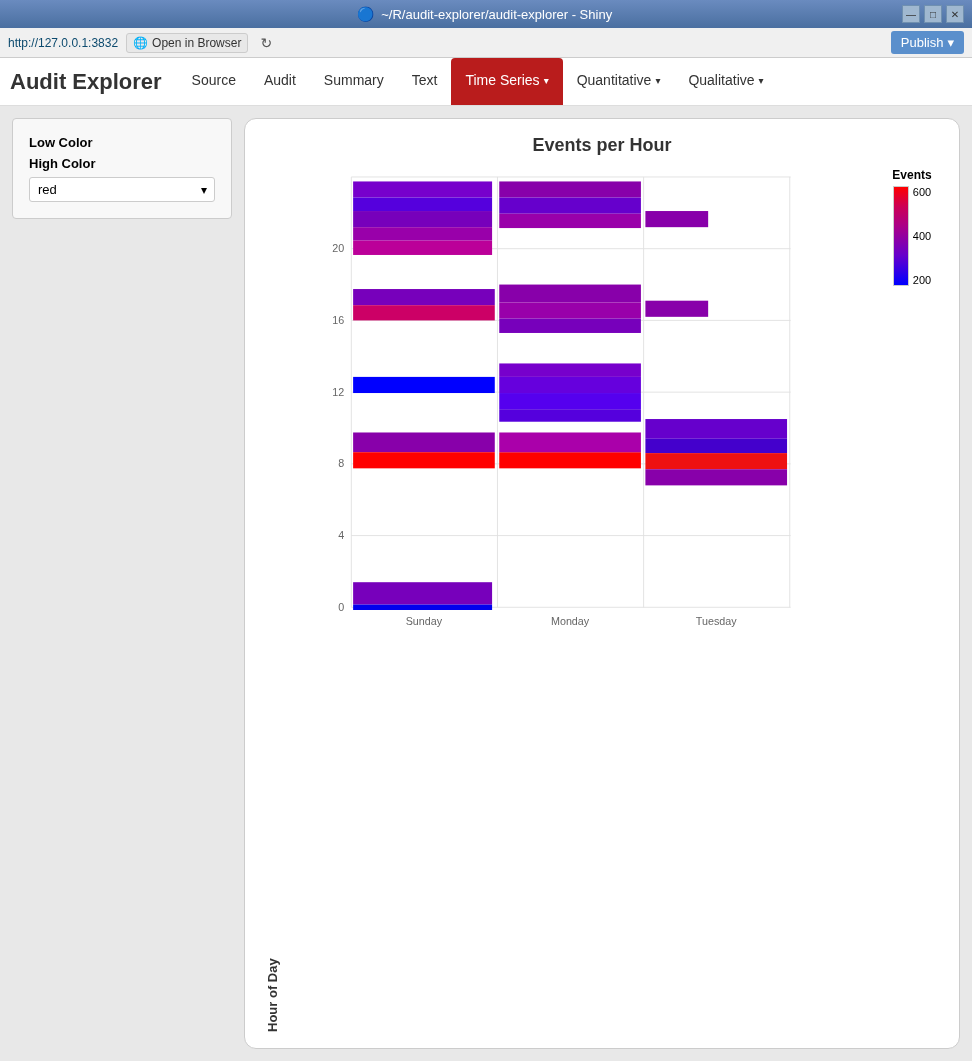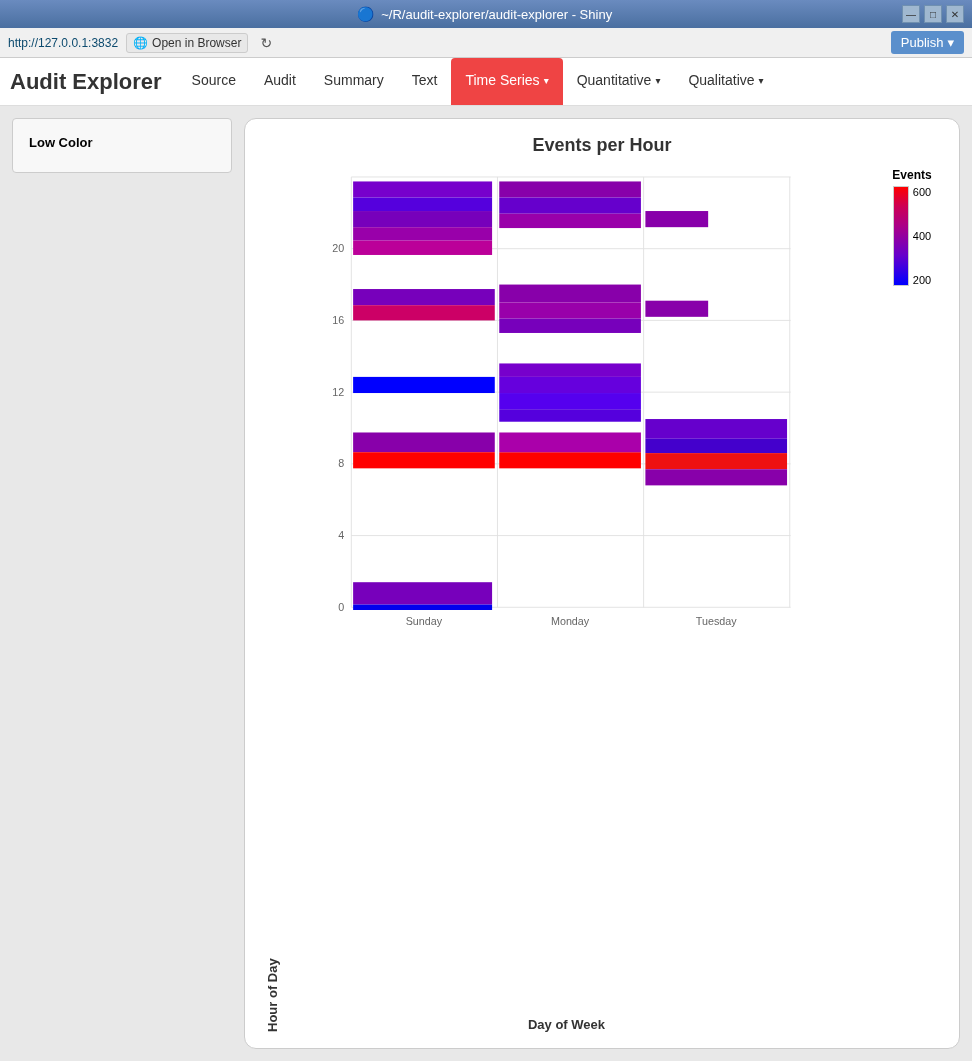--- a/index.html
+++ b/index.html
@@ -107,21 +107,21 @@
       padding: 6px 14px;
       display: flex;
       align-items: center;
       font-size: 14px;
       color: #333;
       cursor: pointer;
       border-bottom: 3px solid transparent;
       white-space: nowrap;
     }
     .nav-item.active {
-      background: #ef4444;
+      background: #b91c1c;
       color: white;
       border-radius: 4px 4px 0 0;
     }
     .nav-item .dropdown-arrow {
       margin-left: 4px;
       font-size: 10px;
     }
 
     
     .content-area {
@@ -313,20 +313,31 @@
       <span class="dropdown-arrow">▾</span>
     </div>
   </div>
 
   <div class="content-area">
 
     <div class="sidebar">
       <div class="control-group">
         <label>Low Color</label>
       </div>
+      <div class="control-group">
+        <label>High Color</label>
+        <div class="select-wrapper">
+          <select>
+            <option value="red">red</option>
+            <option value="blue">blue</option>
+            <option value="green">green</option>
+            <option value="purple">purple</option>
+          </select>
+        </div>
+      </div>
     </div>
 
     <div class="chart-container">
       <div class="chart-title">Events per Hour</div>
       <div class="chart-inner">
         <div class="y-axis-label">Hour of Day</div>
         <div class="chart-with-legend">
           <div class="chart-plot-area">
             <div class="chart-svg-wrapper">
               <svg viewBox="0 0 580 580" width="100%" height="520" xmlns="http://www.w3.org/2000/svg">
@@ -399,21 +410,20 @@
                 <rect x="52" y="66" width="155" height="15" fill="#9900aa"></rect>
                 <rect x="52" y="81" width="155" height="16" fill="#bb0099"></rect>
 
                 <rect x="215" y="15" width="158" height="18" fill="#8800aa"></rect>
                 <rect x="215" y="33" width="158" height="18" fill="#6600cc"></rect>
                 <rect x="215" y="51" width="158" height="16" fill="#9900aa"></rect>
 
                 <rect x="378" y="48" width="70" height="18" fill="#8800aa"></rect>
               </svg>
             </div>
-            <div class="x-axis-label">Day of Week</div>
           </div>
 
           <div class="legend">
             <div class="legend-title">Events</div>
             <div style="display:flex; gap:4px; align-items:flex-start;">
               <div class="legend-gradient" style="background: linear-gradient(to bottom, #ff0000 0%, #cc0055 20%, #aa0088 40%, #6600cc 70%, #0000ff 100%);"></div>
               <div class="legend-labels">
                 <span>600</span>
                 <span>400</span>
                 <span>200</span>

